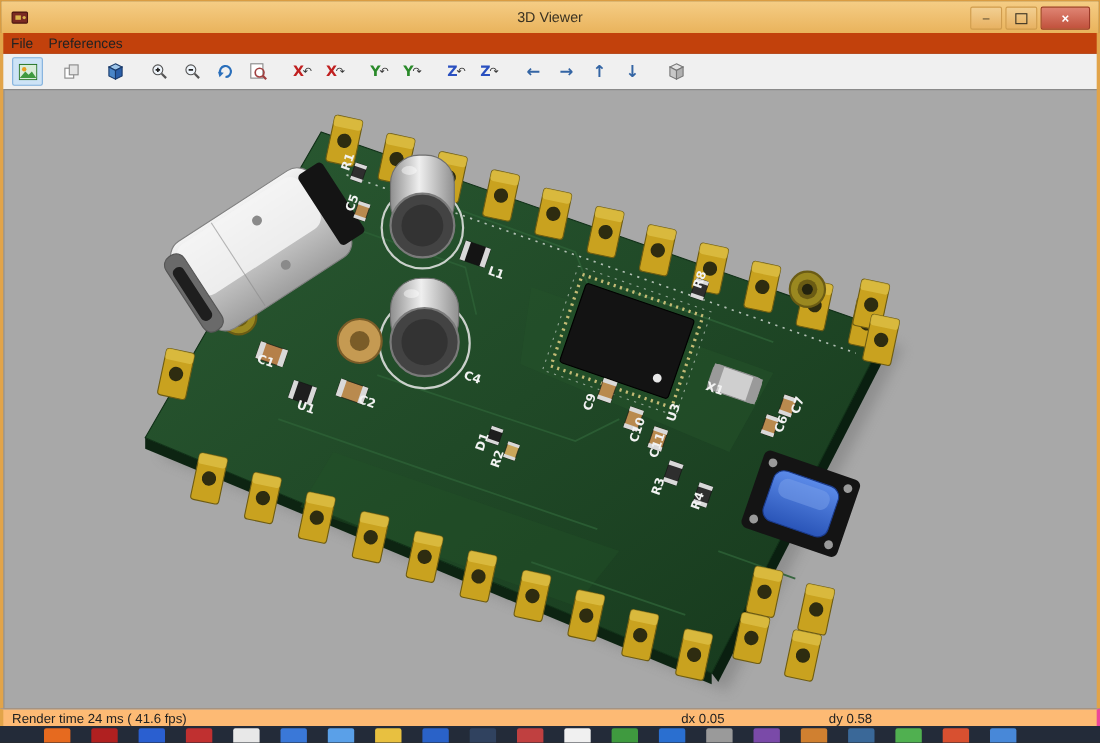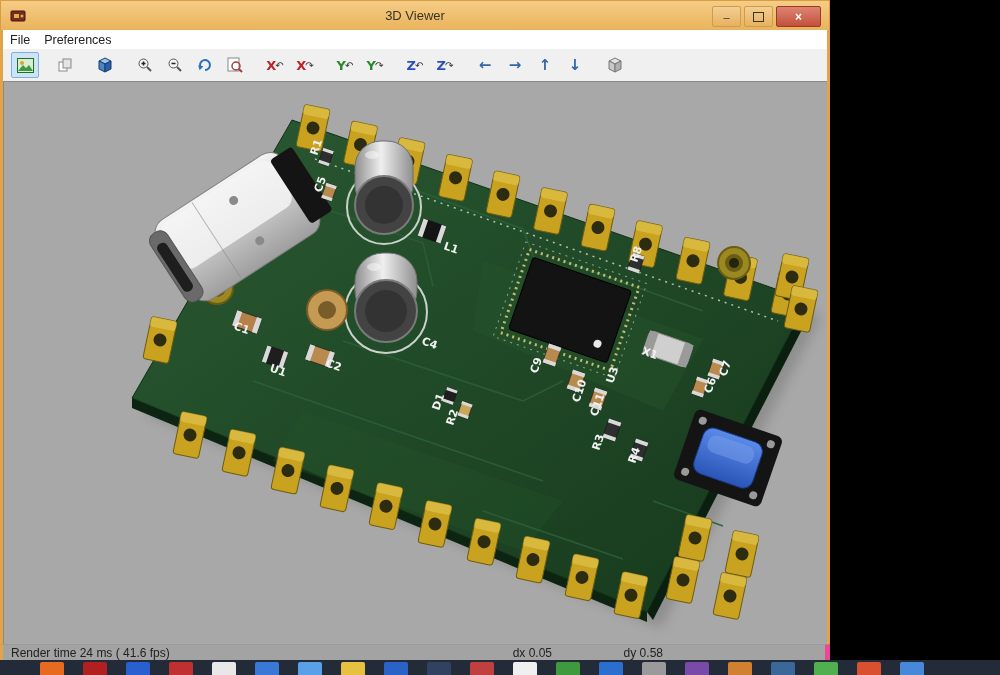--- a/index.html
+++ b/index.html
@@ -1,52 +1,52 @@
 <!DOCTYPE html>
 <html><head>
 <meta charset="utf-8">
 <style>
   html,body{margin:0;padding:0;width:1000px;height:675px;overflow:hidden;
     font-family:"Liberation Sans","DejaVu Sans",sans-serif;background:#000;}
-  .window{position:absolute;left:0;top:0;width:830px;height:660px;}
+  .window{position:absolute;left:0;top:0;width:1000px;height:660px;}
   
   .titlebar{position:relative;height:30px;background:linear-gradient(#f5cd85,#e9b35c);
     border:1px solid #d99c42;border-bottom:none;box-sizing:border-box;}
   .title{position:absolute;left:0;right:0;top:7px;text-align:center;font-size:13px;color:#3a3222;}
   .win-icon{position:absolute;left:9px;top:7px;width:16px;height:16px;}
   .win-btns{position:absolute;right:8px;top:5px;display:flex;gap:3px;}
   .wbtn{width:27px;height:19px;display:flex;align-items:center;justify-content:center;
     border:1px solid #cf9c4e;border-radius:2px;background:linear-gradient(#f2cf92,#e7b161);
     font-size:11px;color:#3a3222;cursor:default;}
   .wbtn.close{width:43px;background:linear-gradient(#df8473,#c1513c);border-color:#9c3a28;
     color:#fff;font-size:12px;font-weight:bold;}
   .maxglyph{width:9px;height:8px;border:1.5px solid #3a3222;display:inline-block;}
   
-  .menubar{height:19px;background:#ffffff;border-left:3px solid #e2a449;border-right:3px solid #e2a449;
+  .menubar{height:19px;background:#c2410c;border-left:3px solid #e2a449;border-right:3px solid #e2a449;
     display:flex;align-items:center;font-size:12.5px;color:#222;}
   .menu-item{padding:2px 7px;}
   
   .toolbar{height:32px;background:#f0f0f0;border-left:3px solid #e2a449;border-right:3px solid #e2a449;
     display:flex;align-items:center;}
   .tbtn{width:26px;height:24px;margin-left:2px;display:flex;align-items:center;justify-content:center;
     border:1px solid transparent;border-radius:2px;position:relative;}
   .tbtn.first{margin-left:8px;}
   .tbtn.gap{margin-left:12px;}
   .tbtn.selected{background:#cde3f6;border-color:#7fb0dd;}
   .rl{font-weight:bold;font-size:13px;font-family:"DejaVu Sans",sans-serif;}
   .rx{color:#c02020;} .ry{color:#2a8a2a;} .rz{color:#2a50c0;}
   .arr{font-size:10px;color:#333;margin-left:-1px;font-family:"DejaVu Sans",sans-serif;}
   .mv{font-size:15px;font-weight:bold;color:#3465a4;font-family:"DejaVu Sans",sans-serif;}
   
   .viewport{height:563px;background:#a8a8a8;border-left:3px solid #e2a449;border-right:3px solid #e2a449;
     box-shadow:inset 1px 1px 0 #8a8a8a;position:relative;overflow:hidden;}
   .viewport svg{display:block;}
   
-  .statusbar{height:16px;background:#a3a3a3;border-top:1px solid #9a9a9a;
-    border-left:3px solid #e2a449;border-right:5px solid #ec4899;box-sizing:border-box;
+  .statusbar{height:16px;background:#fdba74;border-top:1px solid #9a9a9a;
+    border-left:3px solid #e2a449;border-right:3px solid #ec4899;box-sizing:border-box;
     position:relative;font-size:12px;color:#222;}
   .st-left{position:absolute;left:8px;top:1px;}
   .st-dx{position:absolute;left:62%;top:1px;}
   .st-dy{position:absolute;left:75.5%;top:1px;}
   
   .taskbar{position:absolute;left:0;top:660px;width:1000px;height:15px;background:#232b39;
     display:flex;align-items:flex-start;padding-left:40px;box-sizing:border-box;overflow:hidden;}
   .tb-icon{width:24px;height:18px;margin-right:19px;margin-top:2px;border-radius:2px;flex:0 0 auto;}
   .sk{font:bold 11px "DejaVu Sans",sans-serif;fill:#f2f2f2;}
 </style>

